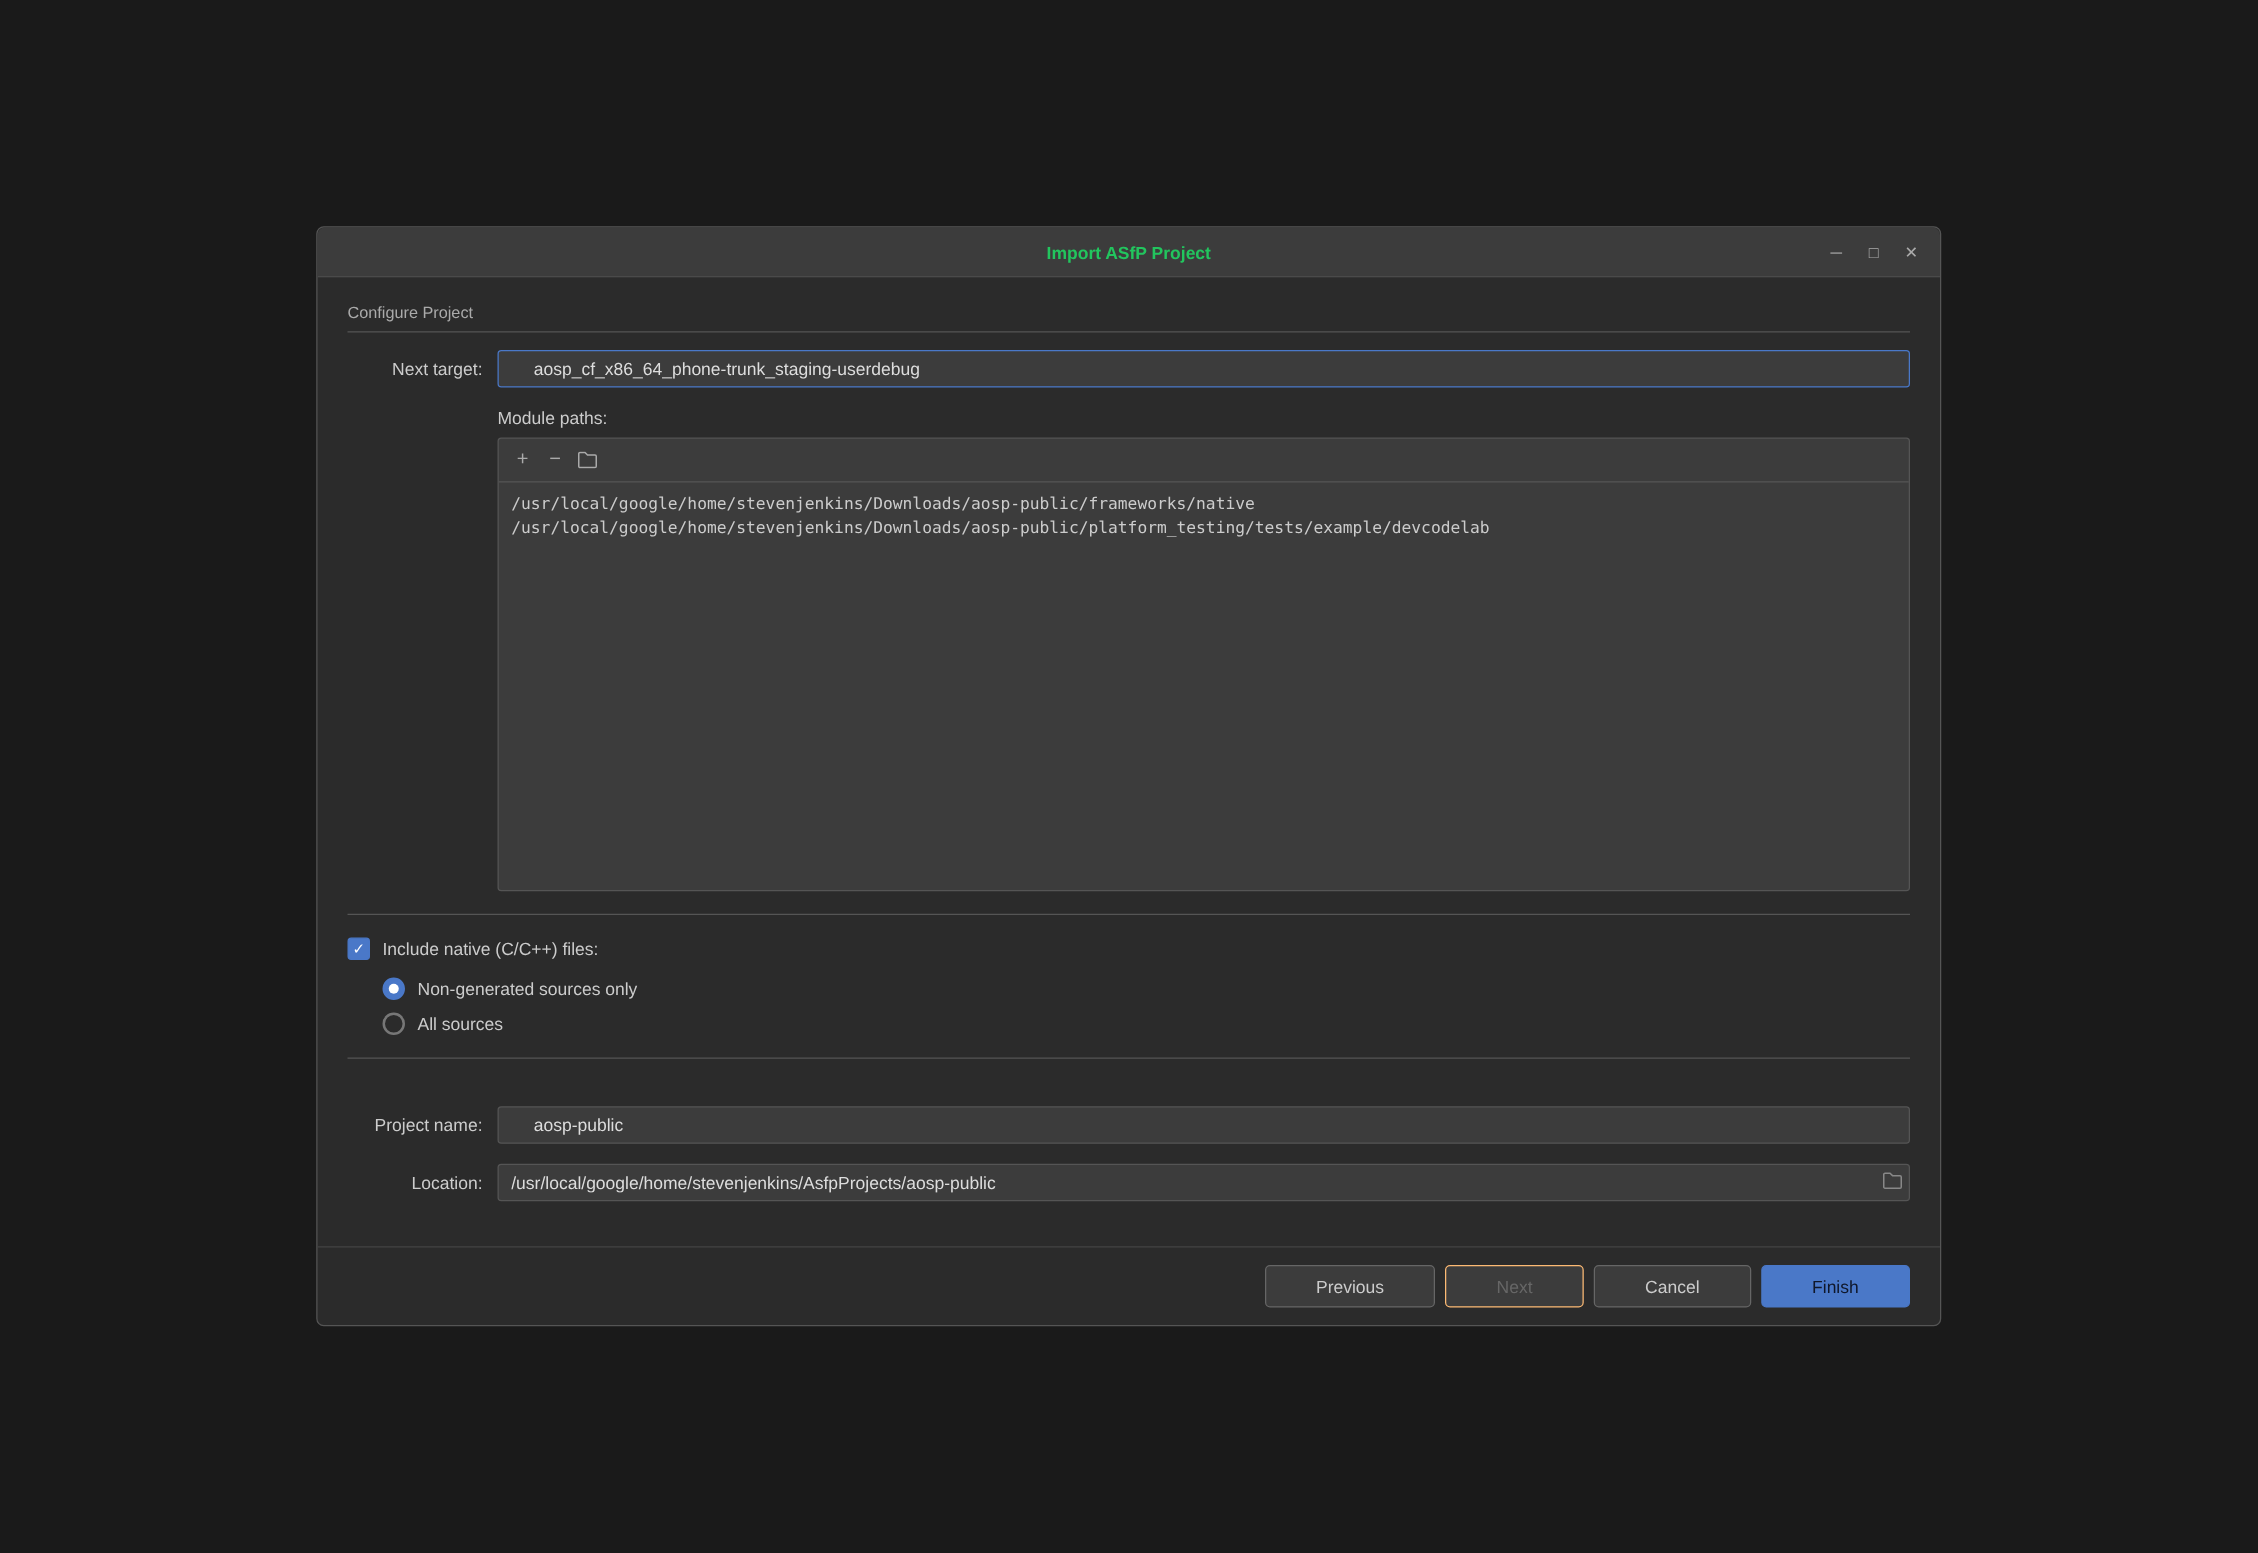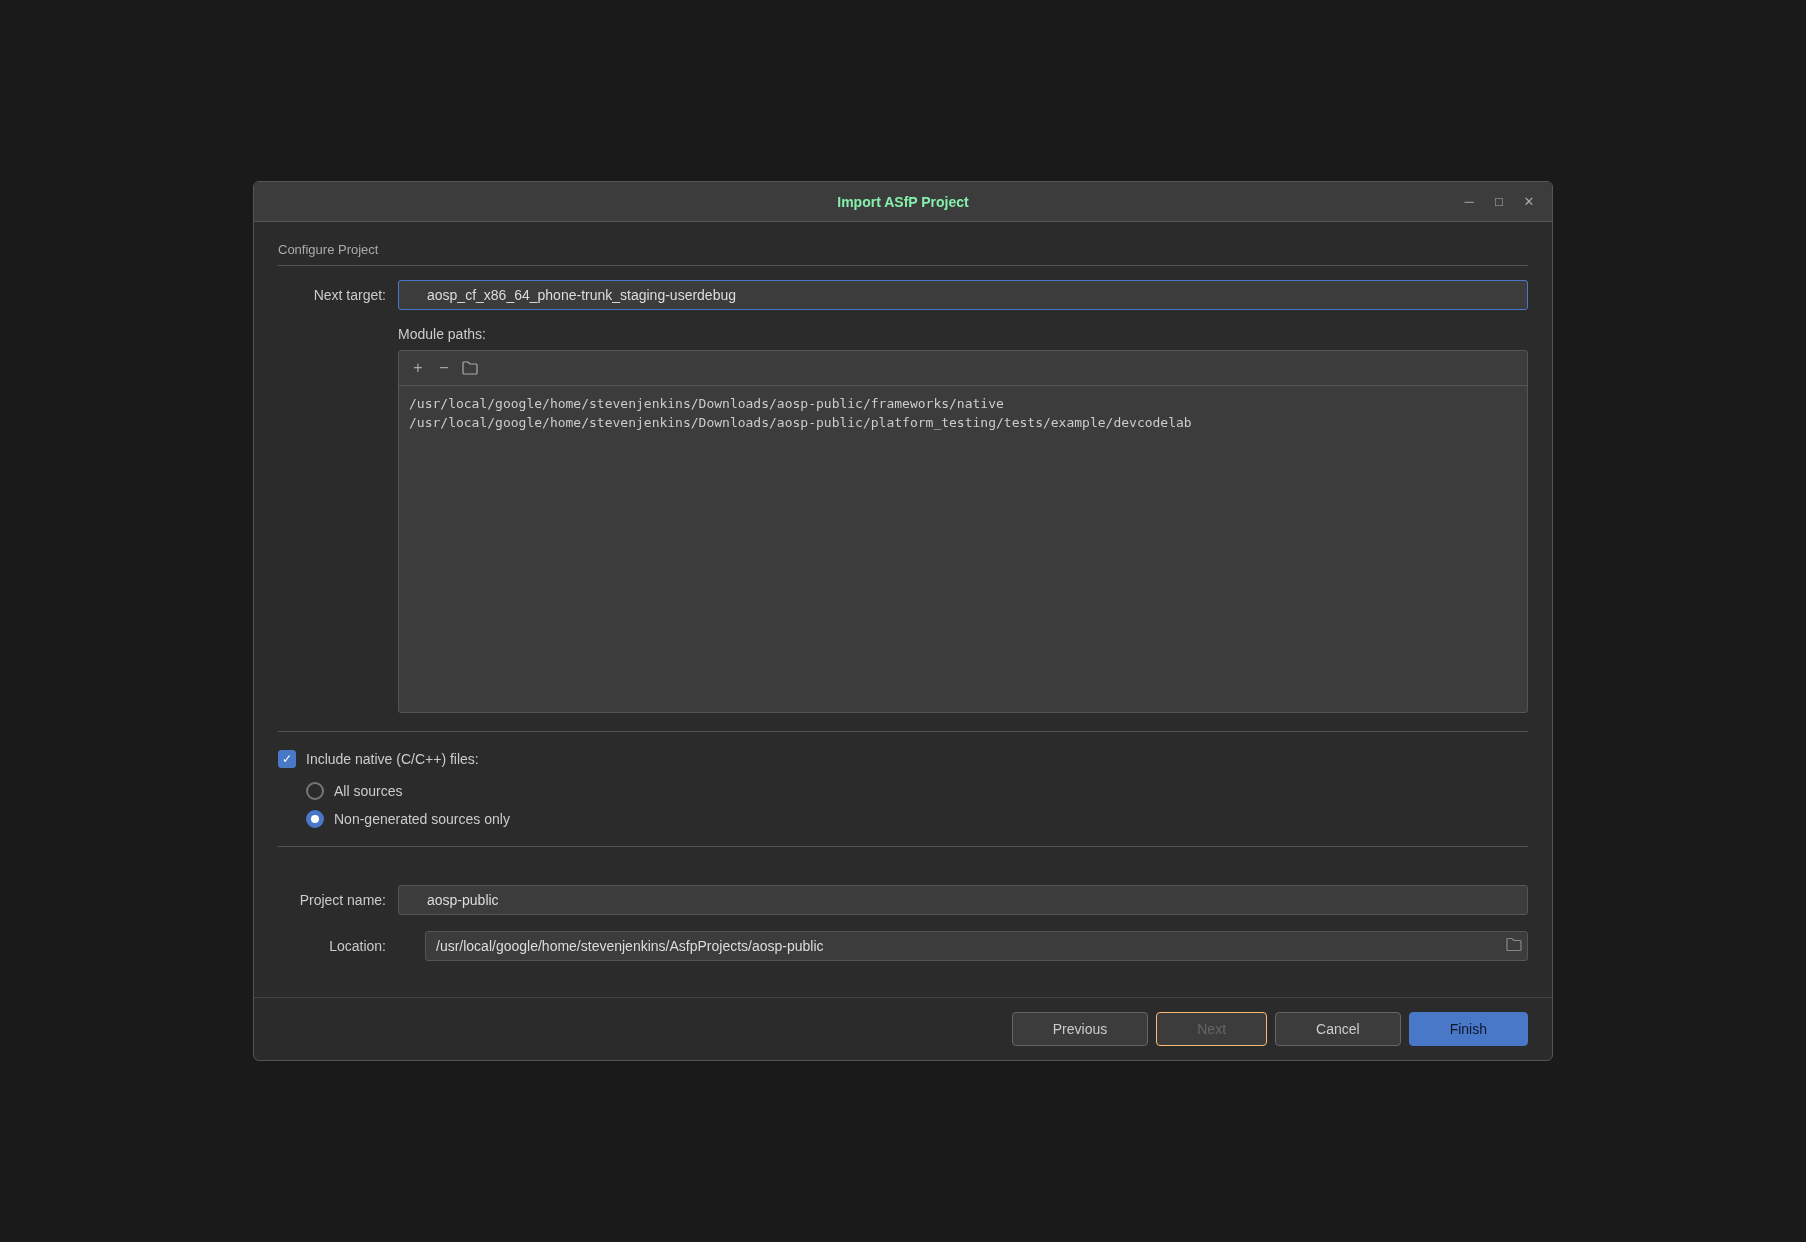--- a/index.html
+++ b/index.html
@@ -31,21 +31,21 @@
       border-radius: 6px 6px 0 0;
       height: 40px;
       display: flex;
       align-items: center;
       justify-content: center;
       position: relative;
       flex-shrink: 0;
     }
 
     .titlebar-title {
-      color: #86efac;
+      color: #22c55e;
       font-weight: 600;
       font-size: 14px;
     }
 
     .titlebar-controls {
       position: absolute;
       right: 12px;
       display: flex;
       gap: 8px;
       align-items: center;
@@ -247,21 +247,20 @@
       font-size: 14px;
     }
 
     .bottom-section {
       margin-top: 20px;
     }
 
     .location-input-wrapper {
       flex: 1;
       position: relative;
-      margin-left: 27px;
     }
 
     .location-input {
       width: 100%;
       background: #3c3c3c;
       border: 1px solid #555;
       border-radius: 3px;
       color: #ddd;
       padding: 6px 36px 6px 10px;
       font-size: 14px;
@@ -364,26 +363,26 @@
 
     <div class="checkbox-row">
       <div class="checkbox-custom">
         <span class="checkmark">✓</span>
       </div>
       <span class="checkbox-label">Include native (C/C++) files:</span>
     </div>
 
     <div class="radio-group">
       <div class="radio-row">
+        <div class="radio-custom selected"></div>
+        <span class="radio-label">Non-generated sources only</span>
+      </div>
+      <div class="radio-row">
         <div class="radio-custom unselected"></div>
         <span class="radio-label">All sources</span>
-      </div>
-      <div class="radio-row">
-        <div class="radio-custom selected"></div>
-        <span class="radio-label">Non-generated sources only</span>
       </div>
     </div>
 
     <hr class="separator">
 
     <div class="form-row bottom-section">
       <span class="form-label">Project name:</span>
       <input class="form-input normal-border" type="text" value="aosp-public" style="">
     </div>
 

